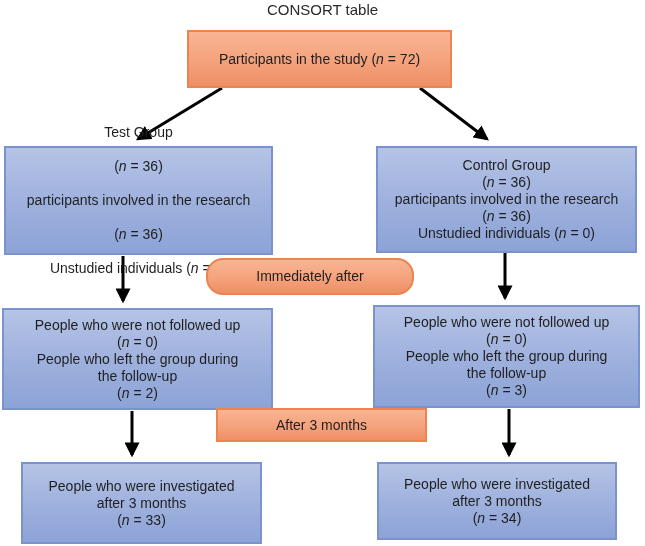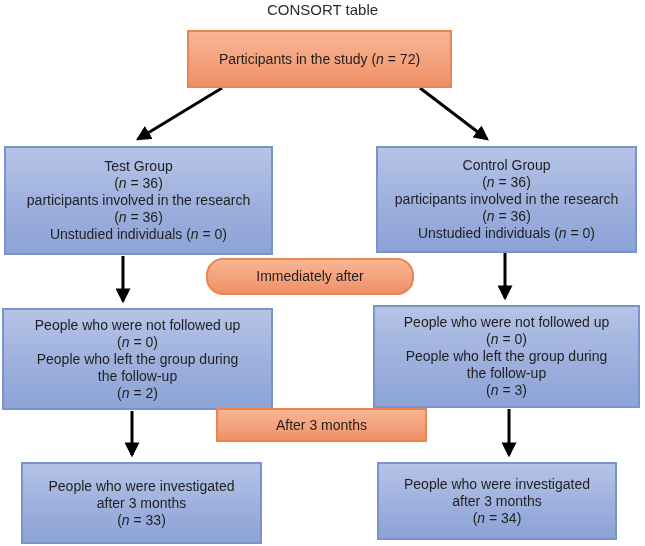--- a/index.html
+++ b/index.html
@@ -67,21 +67,21 @@
     <line x1="123" y1="256" x2="123" y2="301" stroke="#000000" stroke-width="3" marker-end="url(#ah)"></line>
     <line x1="505" y1="253" x2="505" y2="298" stroke="#000000" stroke-width="3" marker-end="url(#ah)"></line>
     <line x1="132" y1="411" x2="132" y2="455" stroke="#000000" stroke-width="3" marker-end="url(#ah)"></line>
     <line x1="509" y1="409" x2="509" y2="455" stroke="#000000" stroke-width="3" marker-end="url(#ah)"></line>
   </svg>
 
   <div class="box orange" style="left:187px; top:30px; width:265px; height:58px;">
     <div class="line">Participants in the study (<i>n</i> = 72)</div>
   </div>
 
-  <div class="box blue" style="left:4px; top:146px; width:269px; height:109px;">
+  <div class="box blue" style="left:4px; top:146px; width:269px; height:109px;gap:17px;">
     <div class="line">Test Group</div>
     <div class="line">(<i>n</i> = 36)</div>
     <div class="line">participants involved in the research</div>
     <div class="line">(<i>n</i> = 36)</div>
     <div class="line">Unstudied individuals (<i>n</i> = 0)</div>
   </div>
 
   <div class="box blue" style="left:376px; top:146px; width:261px; height:107px;">
     <div class="line">Control Group</div>
     <div class="line">(<i>n</i> = 36)</div>

